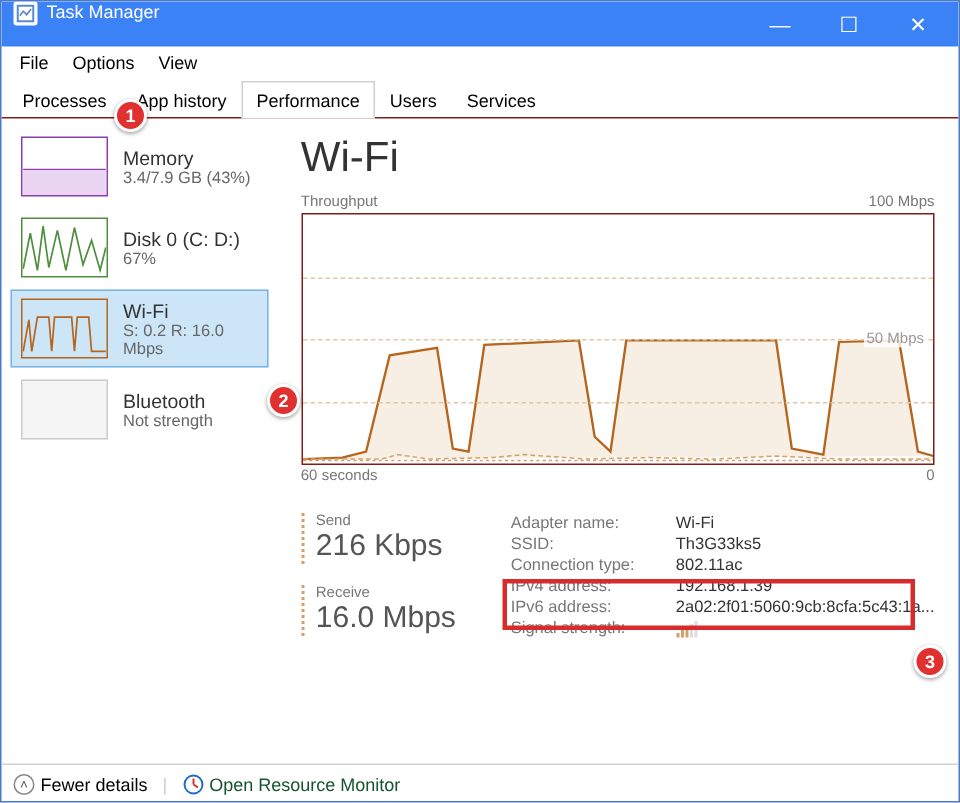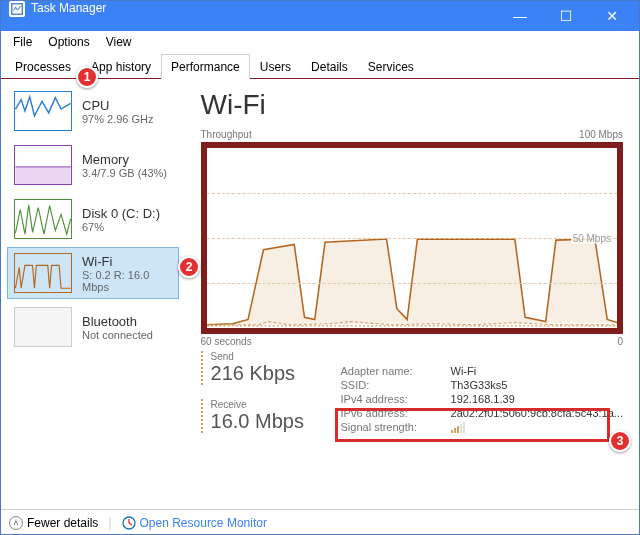--- a/index.html
+++ b/index.html
@@ -24,39 +24,39 @@
 .cpu-border { border-color: #2b7cd3; }
 .mem-border { border-color: #8b3fb0; }
 .disk-border { border-color: #4e8f3d; }
 .wifi-border { border-color: #b5651d; }
 .bt-border { border-color: #ccc; background: #f5f5f5; }
 .main { flex: 1; padding: 10px 16px; position: relative; }
 .mainHeader { display: flex; justify-content: space-between; align-items: baseline; margin-bottom: 8px; }
 .mainHeader h1 { font-size: 28px; font-weight: 400; color: #333; }
 .mainHeader .adapter { font-size: 13px; color: #666; }
 .graphLabels { display: flex; justify-content: space-between; font-size: 10px; color: #777; margin-bottom: 2px; }
-.graphBox { border: 6px solid #7f1d1d; height: 192px; position: relative; background: #fff; margin-bottom: 2px; }
+.graphBox { border: 1px solid #7f1d1d; height: 168px; position: relative; background: #fff; margin-bottom: 2px; }
 .graphBox .hline { position: absolute; left: 0; right: 0; border-top: 1px dashed #e0c8a8; }
 .graphBox .midLabel { position: absolute; right: 4px; top: 50%; transform: translateY(-50%); font-size: 10px; color: #999; background: rgba(255,255,255,0.8); padding: 0 2px; }
-.graphBottom { display: flex; justify-content: space-between; font-size: 10px; color: #777; margin-bottom: 4px; }
-.statsRow { display: flex; gap: 20px; align-items: center; }
+.graphBottom { display: flex; justify-content: space-between; font-size: 10px; color: #777; margin-bottom: 19px; }
+.statsRow { display: flex; gap: 20px; }
 .statsLeft { width: 120px; }
 .statBlock { border-left: 2px dotted #d4a06a; padding-left: 8px; margin-bottom: 14px; }
 .statLabel { font-size: 10px; color: #777; }
 .statValue { font-size: 20px; color: #555; white-space: nowrap; }
 .statsRight { flex: 1; font-size: 11px; color: #555; position: relative; }
 .statsRight .row { display: flex; padding: 1px 0; }
 .statsRight .key { width: 110px; color: #777; }
 .statsRight .val { color: #333; }
 .redbox { position: absolute; border: 3px solid #d82c2c; pointer-events: none; }
 .callout { position: absolute; width: 22px; height: 22px; border-radius: 50%; background: #e03030; color: #fff; font-size: 12px; font-weight: bold; display: flex; align-items: center; justify-content: center; border: 2px solid #fff; box-shadow: 0 1px 3px rgba(0,0,0,0.4); z-index: 10; }
 .footer { height: 26px; border-top: 1px solid #d0d0d0; display: flex; align-items: center; padding: 0 8px; font-size: 12px; gap: 4px; }
 .footer .chev { border: 1px solid #888; border-radius: 50%; width: 14px; height: 14px; display: inline-flex; align-items: center; justify-content: center; font-size: 9px; color: #555; }
 .footer .sep { color: #ccc; margin: 0 6px; }
-.footer .link { color: #3b82f6; }
+.footer .link { color: #14532d; }
 .footer .rIcon { color: #1a6fc4; display: inline-flex; }
 svg.spark { width: 100%; height: 100%; display: block; }
 .strengthBar { display: inline-flex; align-items: flex-end; gap: 1px; vertical-align: middle; }
 .strengthBar span { width: 2px; background: #d4a06a; }
 </style>
 </head>
 <body>
 
 <div class="titlebar">
   <span class="icon-app">
@@ -75,41 +75,29 @@
   <span>File</span>
   <span>Options</span>
   <span>View</span>
 </div>
 
 <div class="tabs">
   <div class="tab">Processes</div>
   <div class="tab">App history</div>
   <div class="tab active">Performance</div>
   <div class="tab">Users</div>
-  <div class="tab">Details</div>
   <div class="tab">Services</div>
 </div>
 
 <div class="callout" style="left:76px; top:66px;">1</div>
 
 <div class="content">
 
   <div class="sidebar">
 
-    <div class="sideItem">
-      <div class="thumb cpu-border">
-        <svg class="spark" viewBox="0 0 58 40">
-            <path d="M0 18 L6 8 L10 20 L15 5 L20 25 L28 10 L35 22 L42 6 L48 18 L58 12" fill="none" stroke="#2b7cd3" stroke-width="1.5"></path>
-          </svg>
-      </div>
-      <div>
-        <div class="thumbTitle">CPU</div>
-        <div class="thumbSub">97%  2.96 GHz</div>
-      </div>
-    </div>
 
     <div class="sideItem">
       <div class="thumb mem-border">
         <svg class="spark" viewBox="0 0 58 40">
             <rect x="0" y="22" width="58" height="18" fill="#e9d4f2"></rect>
             <path d="M0 22 L58 22" stroke="#8b3fb0" stroke-width="1"></path>
           </svg>
       </div>
       <div>
         <div class="thumbTitle">Memory</div>
@@ -138,21 +126,21 @@
       <div>
         <div class="thumbTitle">Wi-Fi</div>
         <div class="thumbSub">S: 0.2 R: 16.0 Mbps</div>
       </div>
     </div>
 
     <div class="sideItem">
       <div class="thumb bt-border"></div>
       <div>
         <div class="thumbTitle">Bluetooth</div>
-        <div class="thumbSub">Not connected</div>
+        <div class="thumbSub">Not strength</div>
       </div>
     </div>
 
   </div>
 
   <div class="callout" style="left:178px; top:256px;">2</div>
 
   <div class="main">
 
     <div class="mainHeader">
@@ -193,20 +181,24 @@
         </div>
       </div>
       <div class="statsRight">
         <div class="row">
             <span class="key">Adapter name:</span>
             <span class="val">Wi-Fi</span>
           </div>
         <div class="row">
             <span class="key">SSID:</span>
             <span class="val">Th3G33ks5</span>
+          </div>
+        <div class="row">
+            <span class="key">Connection type:</span>
+            <span class="val">802.11ac</span>
           </div>
         <div class="row">
             <span class="key">IPv4 address:</span>
             <span class="val">192.168.1.39</span>
           </div>
         <div class="row">
             <span class="key">IPv6 address:</span>
             <span class="val">2a02:2f01:5060:9cb:8cfa:5c43:1a...</span>
           </div>
         <div class="row">

